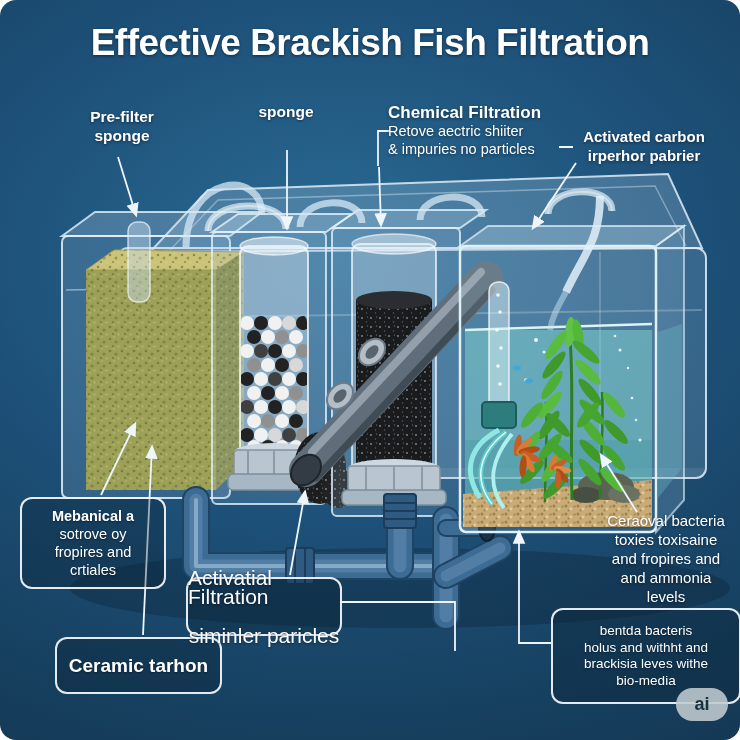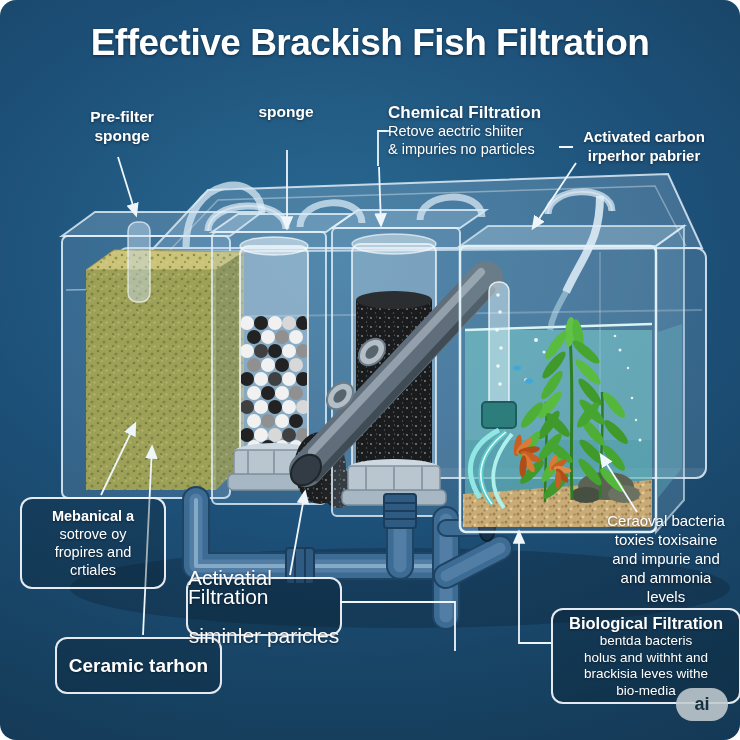--- a/index.html
+++ b/index.html
@@ -363,27 +363,26 @@
 
   <div class="box" style="left:186px;top:577px;width:152px;height:55px;font-size:21px;line-height:19px;gap:20px;">
     <div>Activatial Filtration</div>
     <div>siminler paricles</div>
   </div>
 
 
   <div class="txt note center" style="left:596px;top:511px;width:140px;">
     <div>Ceraoval bacteria</div>
     <div>toxies toxisaine</div>
-    <div>and impurie and</div>
+    <div>and fropires and</div>
     <div>and ammonia</div>
     <div>levels</div>
   </div>
 
   <div class="box" style="left:551px;top:608px;width:186px;height:92px;font-size:13.5px;line-height:16.5px;">
-    <div class="b1" style="font-size:16.5px;line-height:20px;">Biological Filtration</div>
     <div>bentda bacteris</div>
     <div>holus and withht and</div>
     <div>brackisia leves withe</div>
     <div>bio-media</div>
   </div>
 
   <div class="badge">
     <span>ai</span>
   </div>
 

